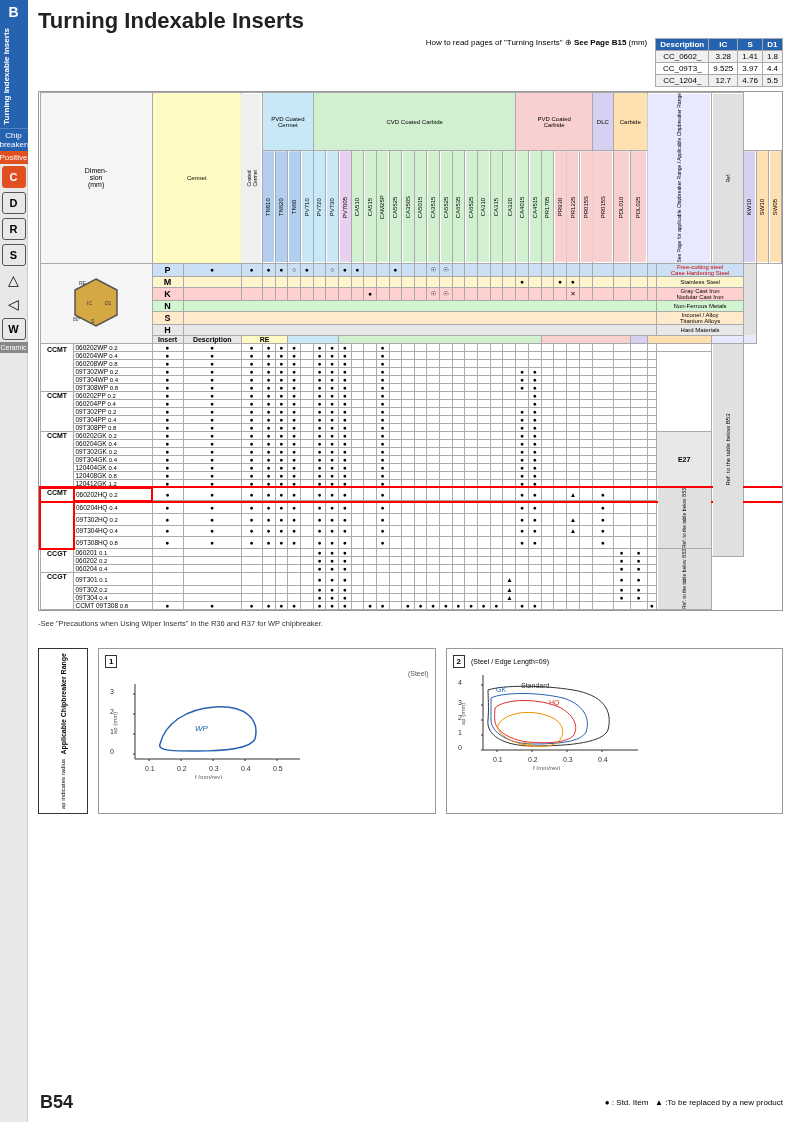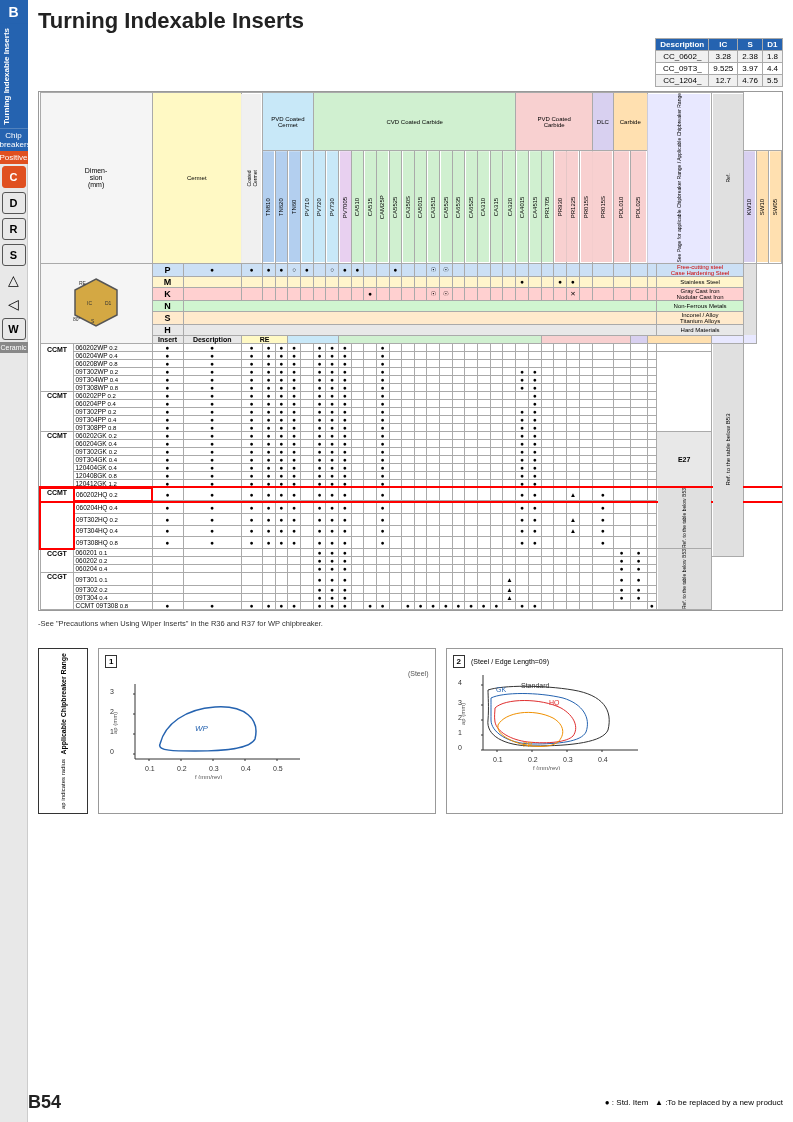--- a/index.html
+++ b/index.html
@@ -236,32 +236,38 @@
   <div class="sidebar-icon">◁</div>
   <div class="sidebar-letter">W</div>
   <div class="sidebar-ceramic">Ceramic</div>
 </div>
 
 <div class="main-content">
 
   <div class="page-title">Turning Indexable Inserts</div>
 
   <div class="header-info">
+    <div>
+      <span>How to read pages of "Turning Inserts"</span>
+      <span style="font-size:8px"> ⊕ </span>
+      <span style="font-weight:bold">See Page B15</span>
+      <span>(mm)</span>
+    </div>
     <table class="page-ref-table">
       <tbody>
           <tr>
         <th>Description</th>
         <th>IC</th>
         <th>S</th>
         <th>D1</th>
       </tr>
       <tr>
         <td>CC_0602_</td>
         <td>3.28</td>
-        <td>2.38</td>
+        <td>1.41</td>
         <td>1.8</td>
       </tr>
       <tr>
         <td>CC_09T3_</td>
         <td>9.525</td>
         <td>3.97</td>
         <td>4.4</td>
       </tr>
       <tr>
         <td>CC_1204_</td>
@@ -1690,18 +1696,18 @@
 
         <path d="M 45,55 C 52,42 80,38 100,48 C 112,55 112,65 105,72 C 98,78 78,78 62,72 C 50,67 44,62 45,55 Z" fill="none" stroke="#f09000" stroke-width="1"></path>
         <text x="70" y="77" font-size="7" fill="#f09000">PP</text>
       </svg>
     </div>
   </div>
 
 </div>
 
 <div class="footer">
-  <div style="font-size:18px; font-weight:bold; color:#222;">B54</div>
+  <div style="font-size:18px; font-weight:bold; color:#222;padding-left:12px;">B54</div>
   <div style="font-size:8px; text-align:right;">
     <span>● : Std. Item</span>&nbsp;&nbsp;
     <span>▲ :To be replaced by a new product</span>
   </div>
 </div>
 
 </body></html>

